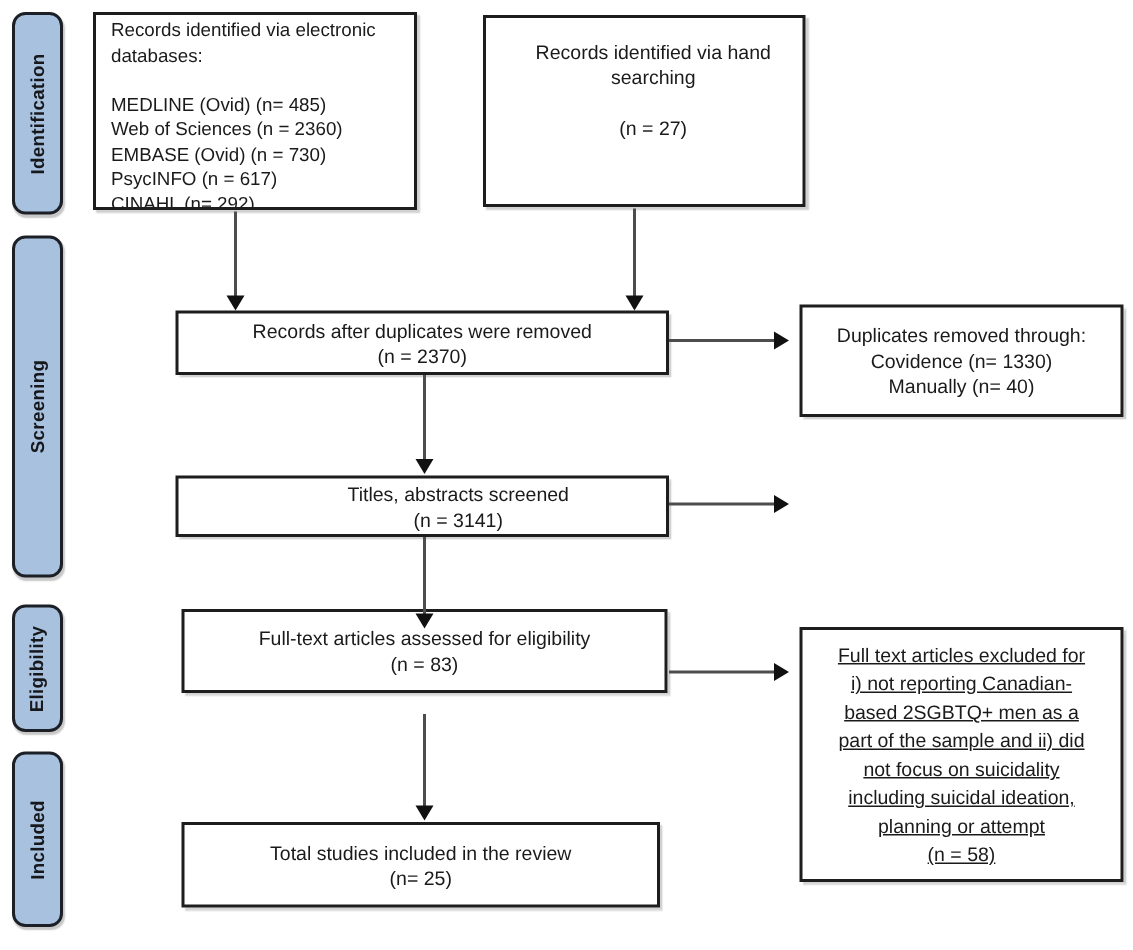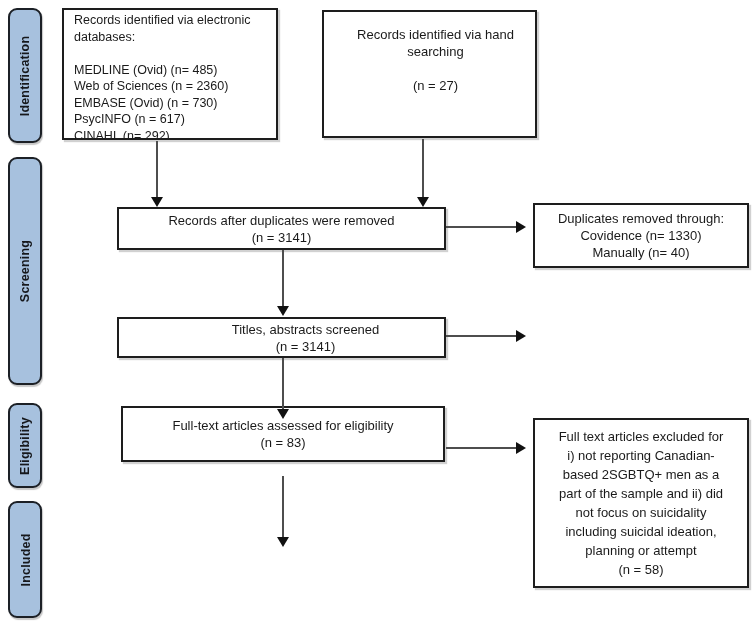--- a/index.html
+++ b/index.html
@@ -73,42 +73,44 @@
 EMBASE (Ovid) (n = 730)
 PsycINFO (n = 617)
 CINAHL (n= 292)</div>
 
   <div class="fbox topcenter" style="left:322px;top:10px;width:215px;height:128px;padding-left:12px;">Records identified via hand
 searching
 
 (n = 27)</div>
 
   <div class="fbox center" style="left:117px;top:207px;width:329px;height:43px;">Records after duplicates were removed
-(n = 3141)</div>
+(n = 2370)</div>
 
-  <div class="fbox center" style="left:533px;top:203px;width:216px;height:65px;">Duplicates removed through:
+  <div class="fbox center" style="left:533px;top:203px;width:216px;height:75px;">Duplicates removed through:
 Covidence (n= 1330)
 Manually (n= 40)</div>
 
   <div class="fbox center" style="left:117px;top:317px;width:329px;height:41px;padding-left:48px;">Titles, abstracts screened
 (n = 3141)</div>
 
 
   <div class="fbox center" style="left:121px;top:406px;width:324px;height:56px;">Full-text articles assessed for eligibility
 (n = 83)</div>
 
-  <div class="fbox center" style="left:533px;top:418px;width:216px;height:170px;line-height:19px;">Full text articles excluded for
+  <div class="fbox center" style="left:533px;top:418px;width:216px;height:170px;line-height:19px;text-decoration:underline;">Full text articles excluded for
 i) not reporting Canadian-
 based 2SGBTQ+ men as a
 part of the sample and ii) did
 not focus on suicidality
 including suicidal ideation,
 planning or attempt
 (n = 58)</div>
 
+  <div class="fbox center" style="left:121px;top:548px;width:319px;height:57px;">Total studies included in the review
+(n= 25)</div>
 
   <div class="arrow-down" style="left:151px;top:141px;height:66px;"></div>
   <div class="arrow-down" style="left:417px;top:139px;height:68px;"></div>
   <div class="arrow-down" style="left:277px;top:250px;height:66px;"></div>
   <div class="arrow-down" style="left:277px;top:358px;height:61px;"></div>
   <div class="arrow-down" style="left:277px;top:476px;height:71px;"></div>
 
   <div class="arrow-right" style="left:446px;top:221px;width:80px;"></div>
   <div class="arrow-right" style="left:446px;top:330px;width:80px;"></div>
   <div class="arrow-right" style="left:446px;top:442px;width:80px;"></div>

